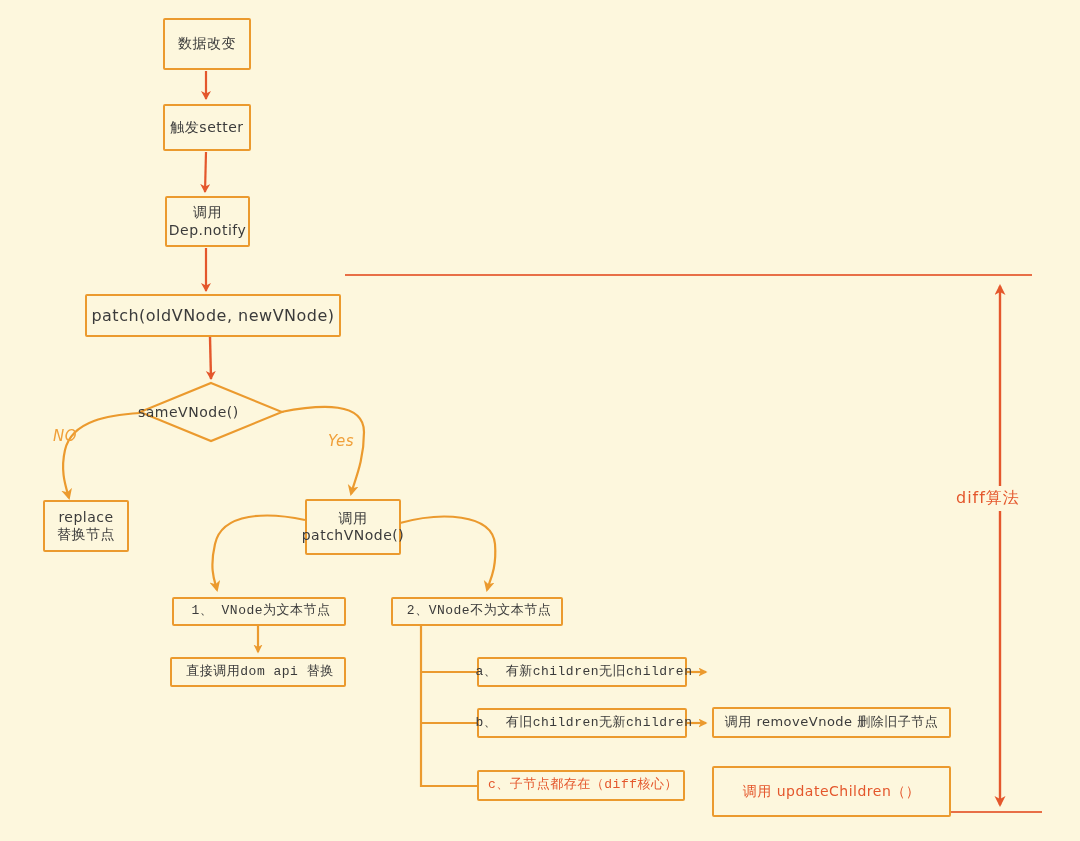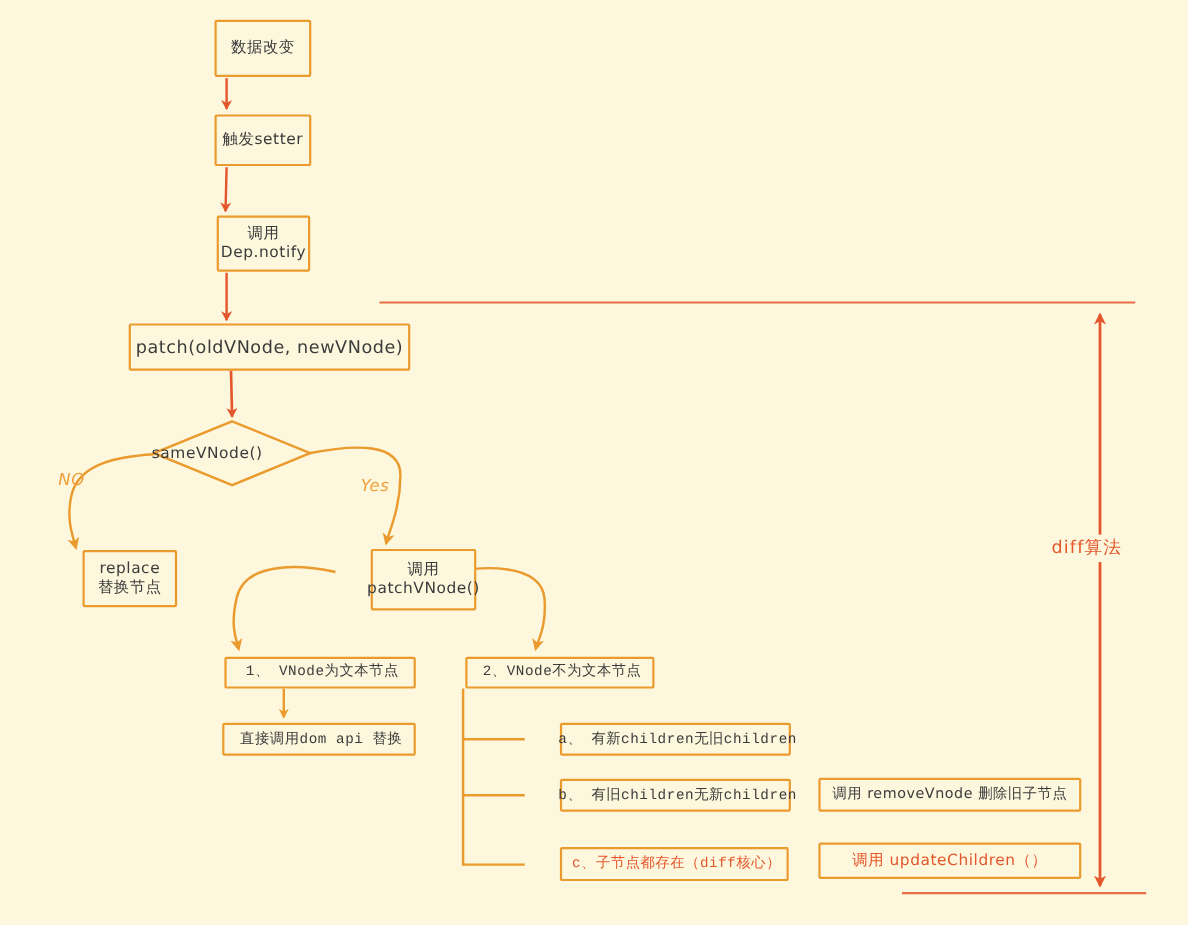--- a/index.html
+++ b/index.html
@@ -31,21 +31,20 @@
     color: #3b3b3b;
     display: flex;
     flex-direction: column;
     align-items: center;
     justify-content: center;
     text-align: center;
     font-size: 14px;
     line-height: 1.25;
     letter-spacing: 0.5px;
     border-radius: 2px;
-    margin-left: 32px;
   }
   .node .line { display: block; white-space: nowrap; }
   .node.left-align {
     align-items: center;
     text-align: left;
     padding-left: 4px;
     font-family: Liberation Mono, monospace;
   }
   .node.accent { color: #e4572c; }
   .diamond-wrap {
@@ -190,19 +189,19 @@
   </div>
 
   <div class="node" style="left:712px; top:707px; width:239px; height:31px; font-size:13px;">
     <span class="line">调用 removeVnode 删除旧子节点</span>
   </div>
 
   <div class="node left-align accent" style="left:477px; top:770px; width:208px; height:31px; font-size:13px;">
     <span class="line">c、子节点都存在（diff核心）</span>
   </div>
 
-  <div class="node accent" style="left:712px; top:766px; width:239px; height:33px; font-size:14px;">
+  <div class="node accent" style="left:712px; top:766px; width:239px; height:51px; font-size:14px;">
     <span class="line">调用 updateChildren（）</span>
   </div>
 
   <span class="bracket-label" style="left:952px; top:486px;">diff算法</span>
 
 </div>
 
 </body></html>

